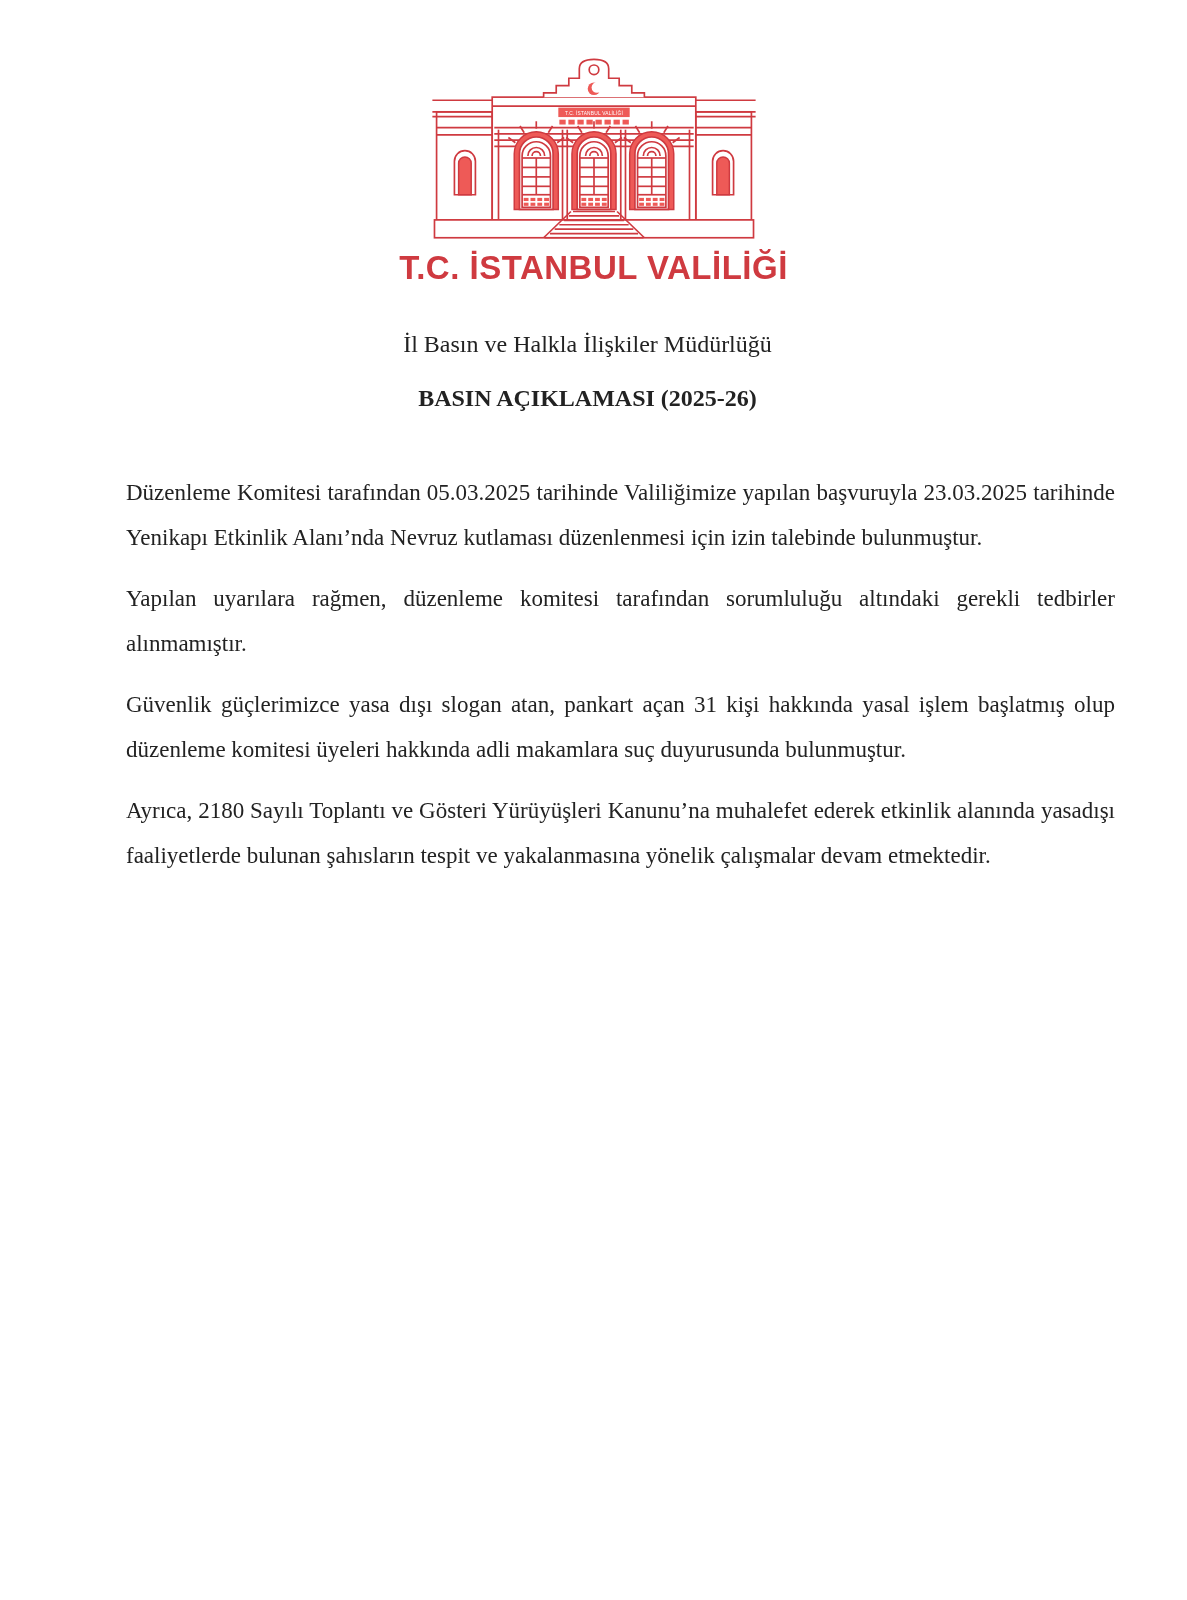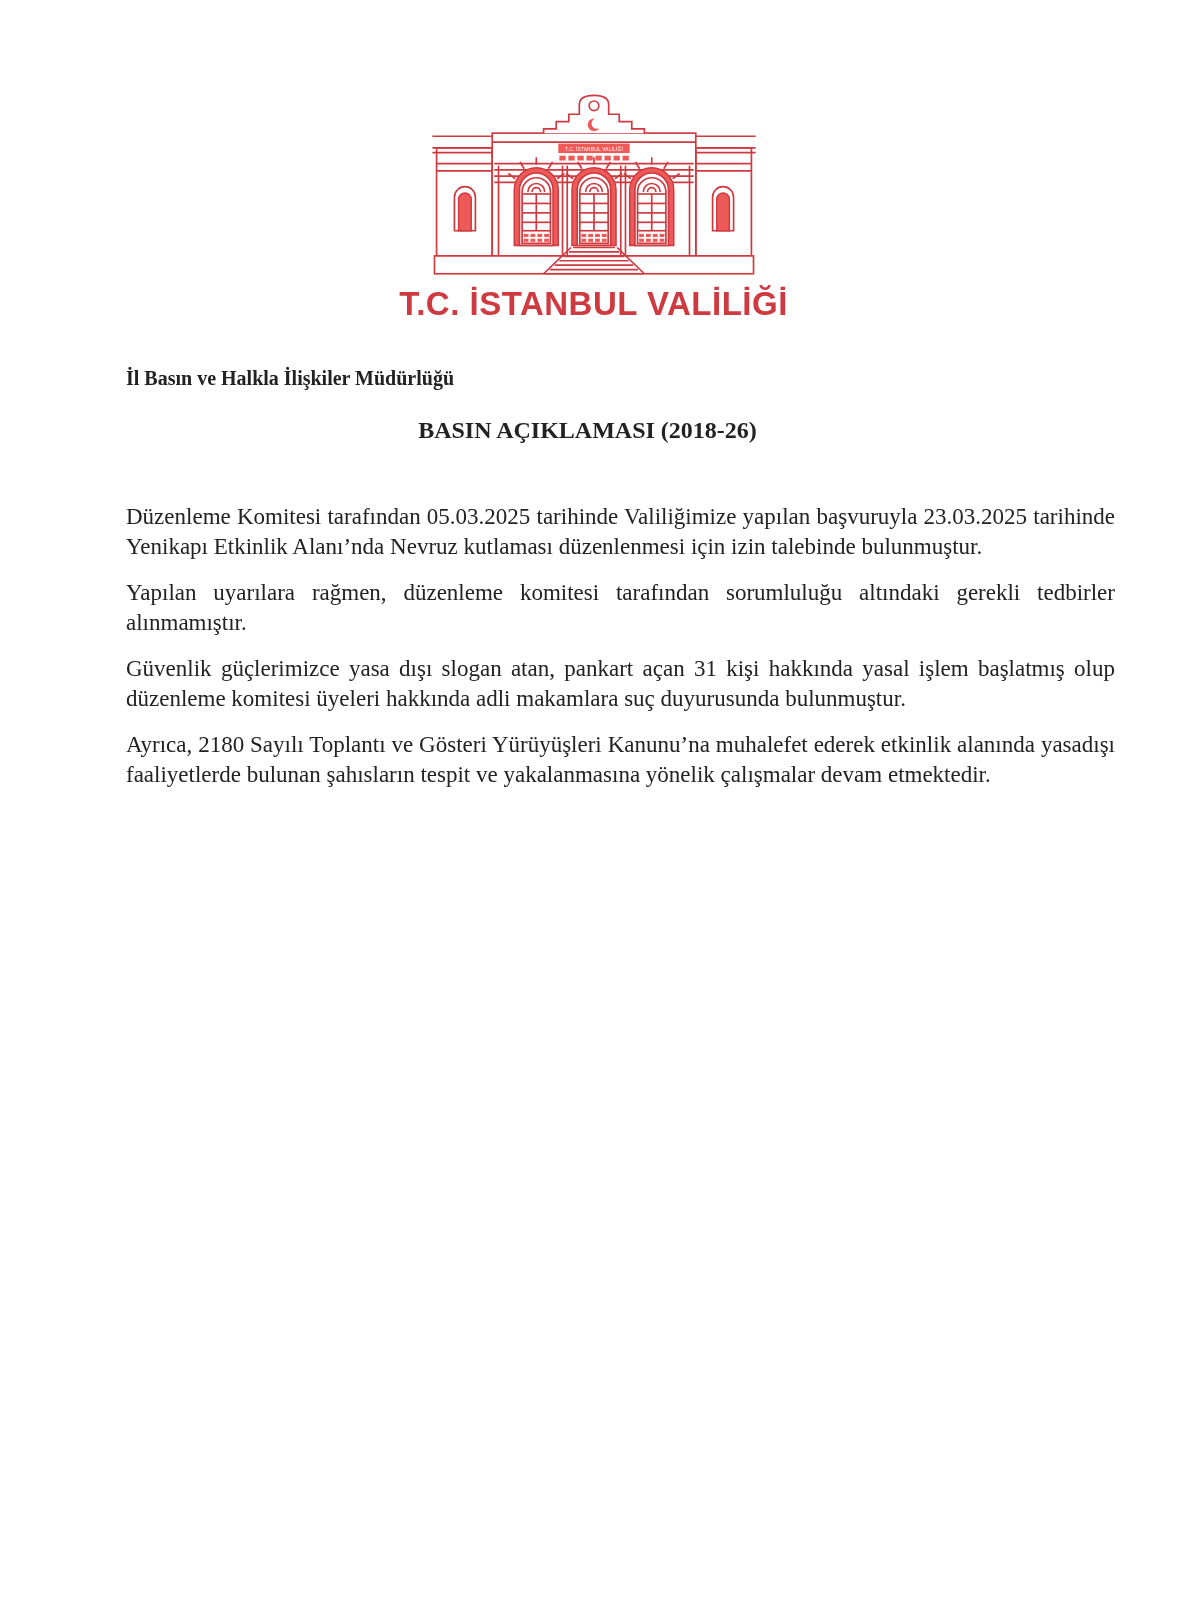--- a/index.html
+++ b/index.html
@@ -6,51 +6,51 @@
   .page{
     position:relative;
     width:1187px;
     height:1600px;
     margin:0 auto;
     background:var(--page-bg,#ffffff);
     overflow:hidden;
     font-family:"Liberation Serif",serif;
     color:var(--text,#222222);
   }
-  .doc-header{ padding-top:88px; }
+  .doc-header{ padding-top:52px; }
   .logo{ text-align:center; }
   .logo svg{ display:inline-block; }
   .logo-caption{
     margin-top:2px;
     text-align:center;
     font-family:"Liberation Sans",sans-serif;
     font-size:33px;
     font-weight:600;
     letter-spacing:0.5px;
     color:var(--accent,#cf3a40);
   }
   .dept{
     margin:44px 138px 0 126px;
-    text-align:left;
+    text-align:center;
     font-family:"Liberation Serif",serif;
-    font-size:20px;
-    font-weight:bold;
+    font-size:24px;
+    font-weight:normal;
   }
   .title{
     margin:27px 138px 0 126px;
     text-align:center;
     font-family:"Liberation Serif",serif;
     font-size:24px;
     font-weight:bold;
   }
   .doc-body{
     margin-top:58px;
     padding:0 72px 0 126px;
     font-size:23px;
-    line-height:30px;
+    line-height:45px;
     text-align:justify;
   }
   .para{ margin:0 0 16px 0; }
   .closing{
     margin:26px 0 0 0;
     font-weight:bold;
     text-align:left;
   }
   
   .ln{ fill:none; stroke:var(--accent,#cf3a40); stroke-width:1.6; }
@@ -185,21 +185,21 @@
           <line class="ln" x1="122.5" y1="168.8" x2="197.5" y2="168.8"></line>
           <line class="ln" x1="118" y1="173" x2="202" y2="173"></line>
           <line class="ln" x1="113" y1="177" x2="207" y2="177"></line>
         </g>
       </svg>
 
       <div class="logo-caption">T.C. İSTANBUL VALİLİĞİ</div>
     </div>
 
     <h1 class="dept">İl Basın ve Halkla İlişkiler Müdürlüğü</h1>
-    <h2 class="title">BASIN AÇIKLAMASI (2018-26)</h2>
+    <h2 class="title">BASIN AÇIKLAMASI (2025-26)</h2>
   </header>
 
   <main class="doc-body">
     <div>
 
         <p class="para">Düzenleme Komitesi tarafından 05.03.2025 tarihinde Valiliğimize yapılan başvuruyla 23.03.2025 tarihinde Yenikapı Etkinlik Alanı’nda Nevruz kutlaması düzenlenmesi için izin talebinde bulunmuştur.</p>
 
 
 
         <p class="para">Yapılan uyarılara rağmen, düzenleme komitesi tarafından sorumluluğu altındaki gerekli tedbirler alınmamıştır.</p>

